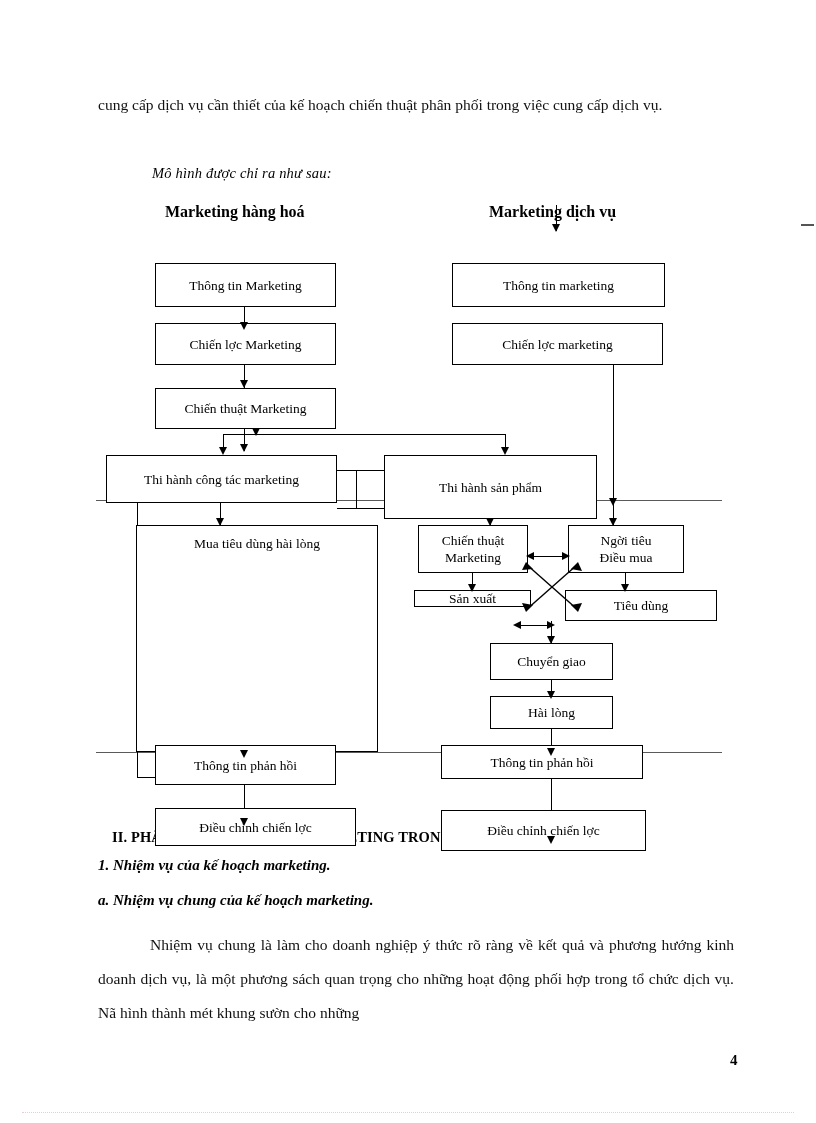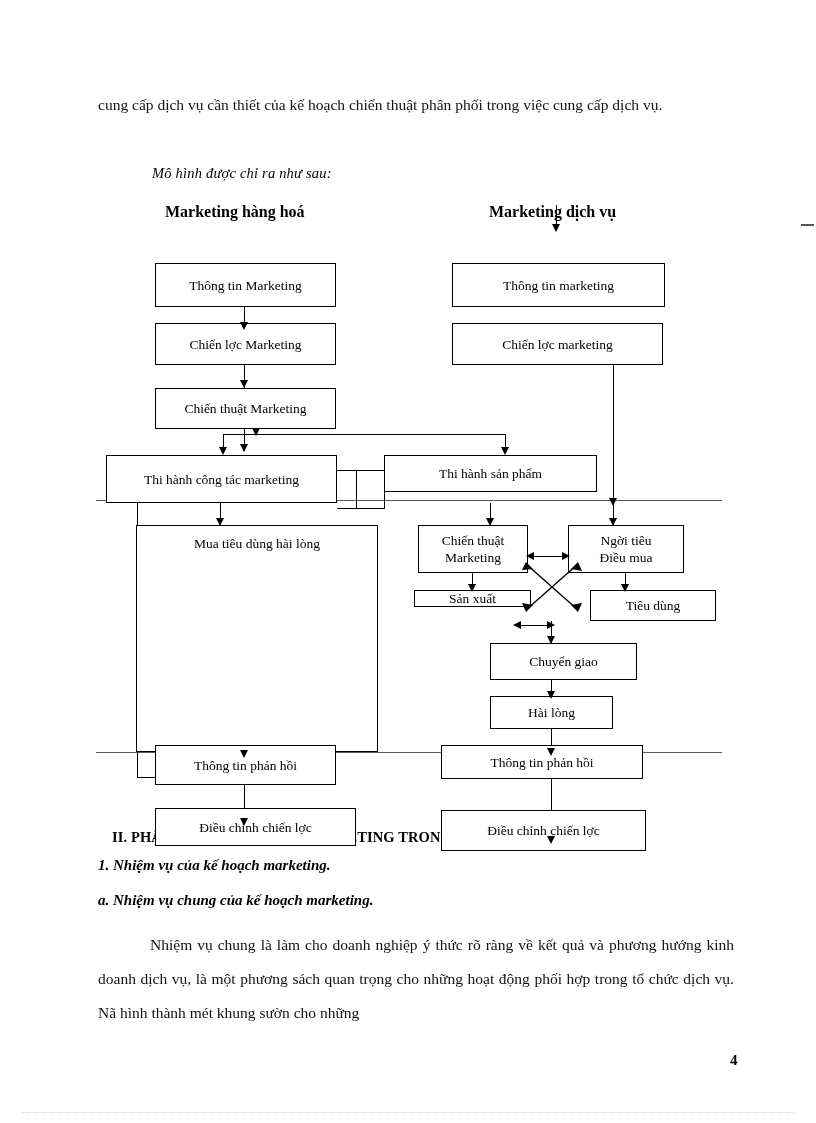--- a/index.html
+++ b/index.html
@@ -196,21 +196,21 @@
     <span>Thông  tin marketing</span>
   </div>
 
   <div class="box mid" style="left:452px; top:323px; width:211px; height:42px;">
     <span>Chiến lợc   marketing</span>
   </div>
 
   <div class="vline" style="left:613px; top:323px; height:192px;"></div>
   <div class="arr-d" style="left:609px; top:498px;"></div>
 
-  <div class="box mid" style="left:384px; top:455px; width:213px; height:37px;">
+  <div class="box mid" style="left:384px; top:455px; width:213px; height:64px;">
     <span>Thi hành sản phẩm</span>
   </div>
 
   <div class="vline" style="left:490px; top:503px; height:22px;"></div>
   <div class="arr-d" style="left:486px; top:518px;"></div>
 
   <div class="vline" style="left:613px; top:505px; height:20px;"></div>
   <div class="arr-d" style="left:609px; top:518px;"></div>
 
   <div class="box mid" style="left:418px; top:525px; width:110px; height:48px; flex-direction:column;">
@@ -220,21 +220,21 @@
 
   <div class="box mid" style="left:568px; top:525px; width:116px; height:48px; flex-direction:column;">
     <span>Ngời   tiêu</span>
     <span>Điều mua</span>
   </div>
 
   <div class="box mid" style="left:414px; top:590px; width:117px; height:17px;">
     <span>Sản  xuất</span>
   </div>
 
-  <div class="box mid" style="left:590px; top:590px; width:126px; height:31px;">
+  <div class="box mid" style="left:565px; top:590px; width:152px; height:31px;">
     <span>Tiêu dùng</span>
   </div>
 
   <div class="vline" style="left:472px; top:573px; height:18px;"></div>
   <div class="arr-d" style="left:468px; top:584px;"></div>
   <div class="vline" style="left:625px; top:573px; height:18px;"></div>
   <div class="arr-d" style="left:621px; top:584px;"></div>
 
   <div class="hline" style="left:530px; top:556px; width:38px;"></div>
   <div class="arr-l" style="left:526px; top:552px;"></div>
@@ -249,21 +249,21 @@
     <polygon points="58,52 51,45 62,43" fill="#000"></polygon>
   </svg>
 
   <div class="hline" style="left:517px; top:625px; width:36px;"></div>
   <div class="arr-l" style="left:513px; top:621px;"></div>
   <div class="arr-r" style="left:547px; top:621px;"></div>
 
   <div class="vline" style="left:551px; top:621px; height:22px;"></div>
   <div class="arr-d" style="left:547px; top:636px;"></div>
 
-  <div class="box mid" style="left:490px; top:643px; width:147px; height:37px;">
+  <div class="box mid" style="left:490px; top:643px; width:123px; height:37px;">
     <span>Chuyển giao</span>
   </div>
 
   <div class="vline" style="left:551px; top:680px; height:18px;"></div>
   <div class="arr-d" style="left:547px; top:691px;"></div>
 
   <div class="box mid" style="left:490px; top:696px; width:123px; height:33px;">
     <span>Hài lòng</span>
   </div>
 

